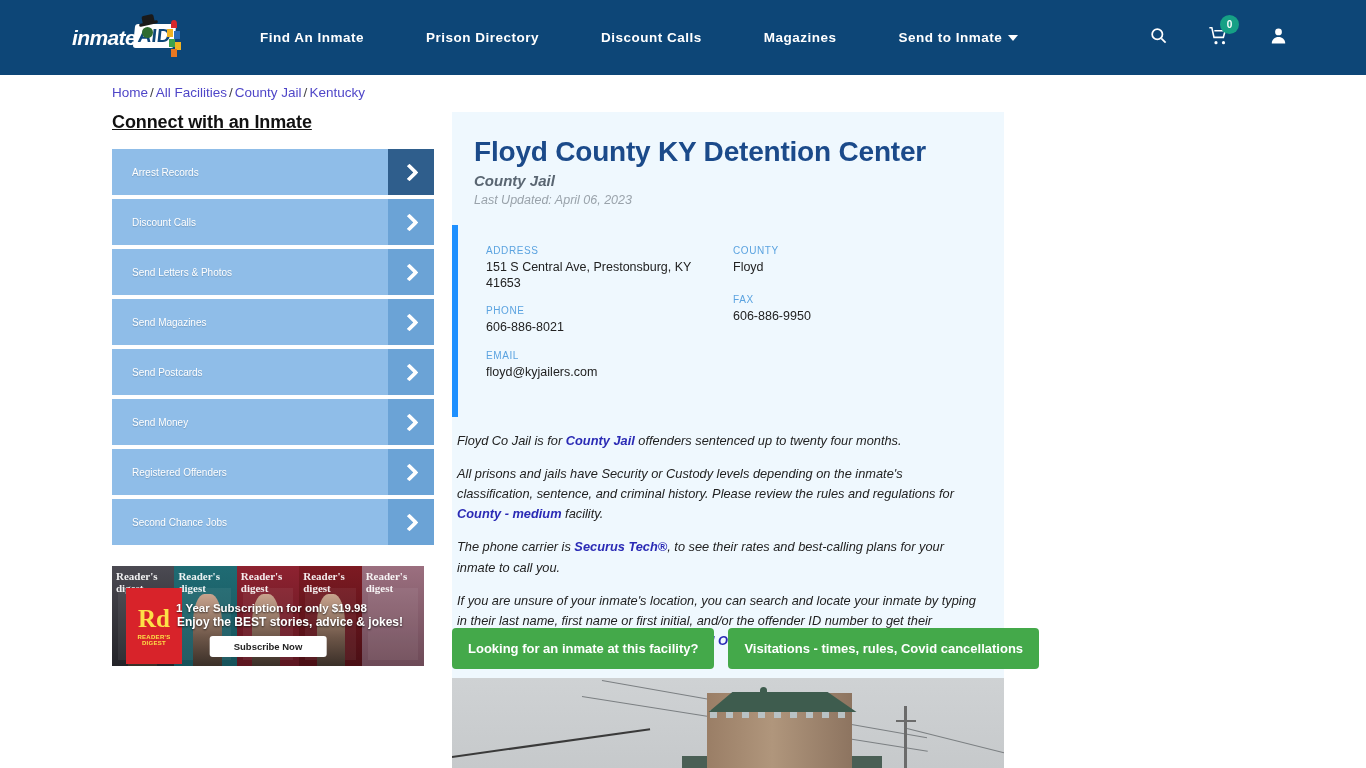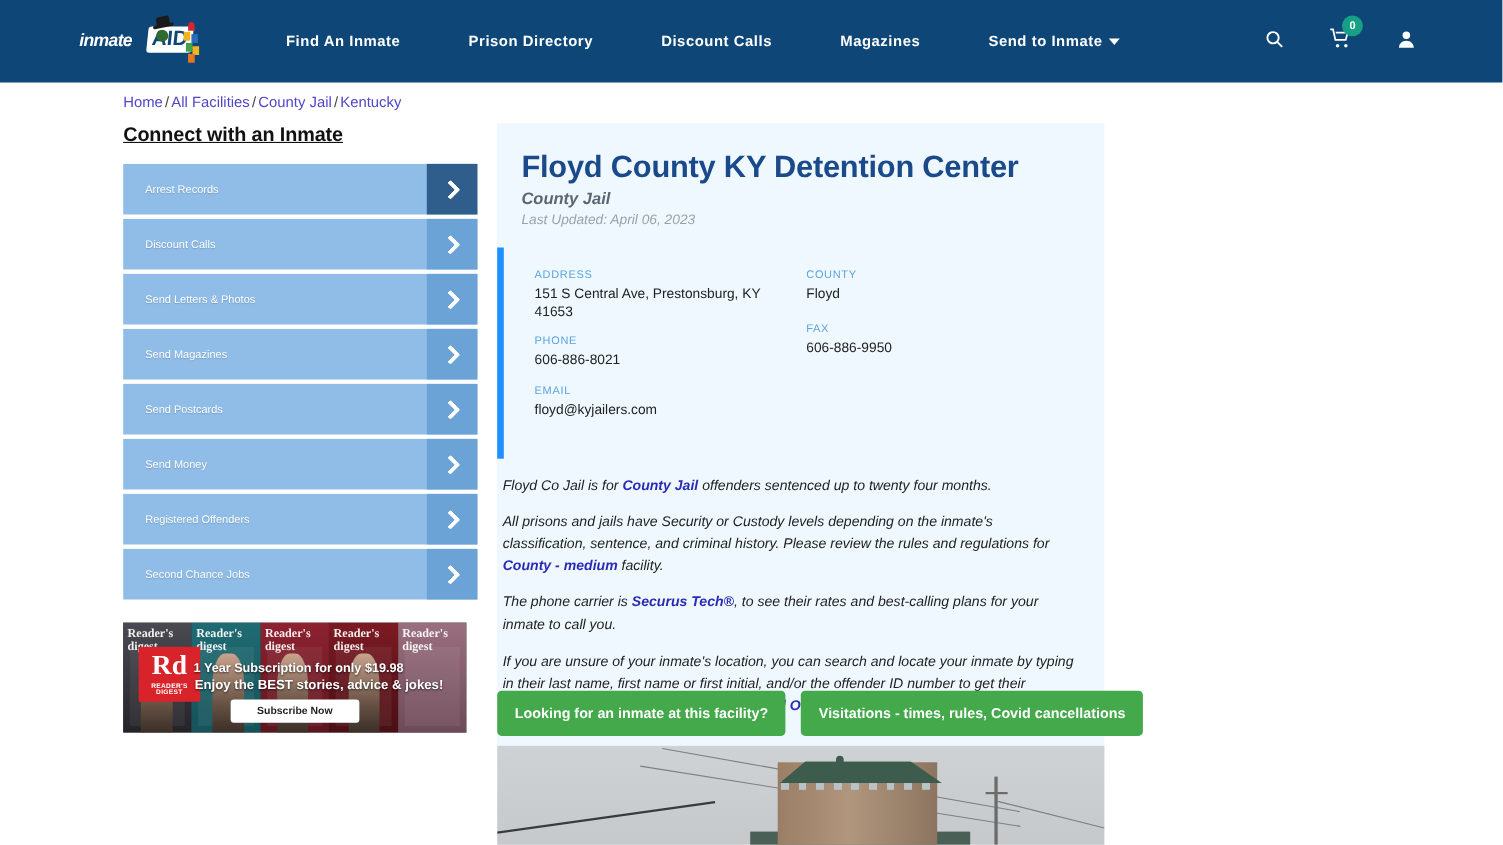--- a/index.html
+++ b/index.html
@@ -16,21 +16,21 @@
     background: #0d4677;
     display: flex; align-items: center;
     position: relative;
   }
   .logo-wrap {
     position: absolute; left: 72px; top: 18px;
     width: 124px; height: 40px;
     display: flex; align-items: center;
   }
   .logo-text {
-    font-size: 16px; font-weight: bold; color: #ffffff;
+    font-size: 21px; font-weight: bold; color: #ffffff;
     letter-spacing: -0.6px; font-style: italic;
     position: relative; z-index: 2;
   }
   .logo-badge {
     position: absolute; left: 62px; top: 6px;
     background: #ffffff; color: #0d4677;
     font-size: 19px; font-weight: bold;
     padding: 1px 4px; border-radius: 3px;
     transform: skewX(-6deg); z-index: 1;
   }
@@ -133,23 +133,23 @@
   .ad-strip .mhead { position: absolute; top: 4px; left: 4px; right: 4px;
     color: #fff; font-size: 11px; font-weight: bold;
     font-family: "Liberation Serif", serif; opacity: 0.92; }
   .ad-strip .mbody { position: absolute; top: 22px; left: 6px; right: 6px; bottom: 6px;
     background: rgba(255,255,255,0.06); }
   .ad-person { position: absolute; bottom: 0; width: 46%; height: 72%;
     background: linear-gradient(180deg,#c9a48e 0%, #6d5648 60%, #3a2f28 100%);
     border-radius: 40% 40% 0 0; }
   .p-a { left: 26%; } .p-b { left: 30%; } .p-c { left: 24%; } .p-d { left: 28%; }
   .rd-logo {
-    position: absolute; left: 14px; top: 22px; width: 56px; height: 50px;
+    position: absolute; left: 14px; top: 22px; width: 56px; height: 76px;
     background: #d8232a; display: flex; flex-direction: column;
-    align-items: center; justify-content: center; color: #ffffff;
+    align-items: center; justify-content: center; color: #fde047;
   }
   .rd-logo .rd-big { font-family: "Liberation Serif", serif; font-size: 25px; font-weight: bold; line-height: 1; }
   .rd-logo .rd-sm { font-size: 6px; font-weight: bold; margin-top: 3px; text-align: center; letter-spacing: 0.3px; }
   .ad-line1 { position: absolute; left: 64px; top: 36px; right: 6px;
     color: #fff; font-size: 11.5px; font-weight: bold; text-align: left;
     text-shadow: 0 1px 2px rgba(0,0,0,.7); }
   .ad-line2 { position: absolute; left: 50px; top: 49px; right: 6px;
     color: #fff; font-size: 12px; font-weight: bold; text-align: center;
     text-shadow: 0 1px 2px rgba(0,0,0,.7); }
   .ad-cta { position: absolute; left: 50%; transform: translateX(-50%); top: 70px;

